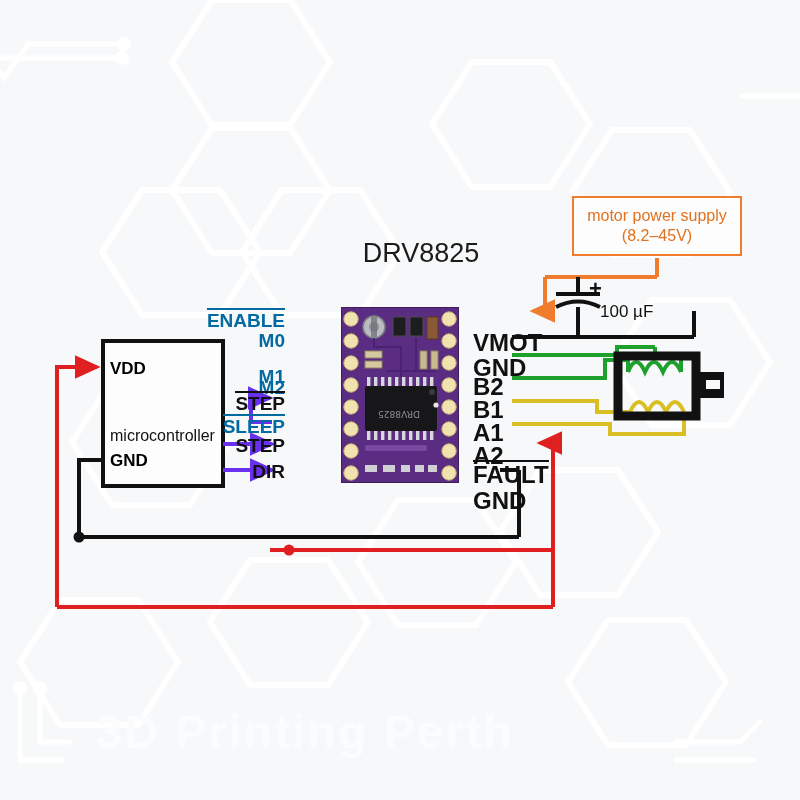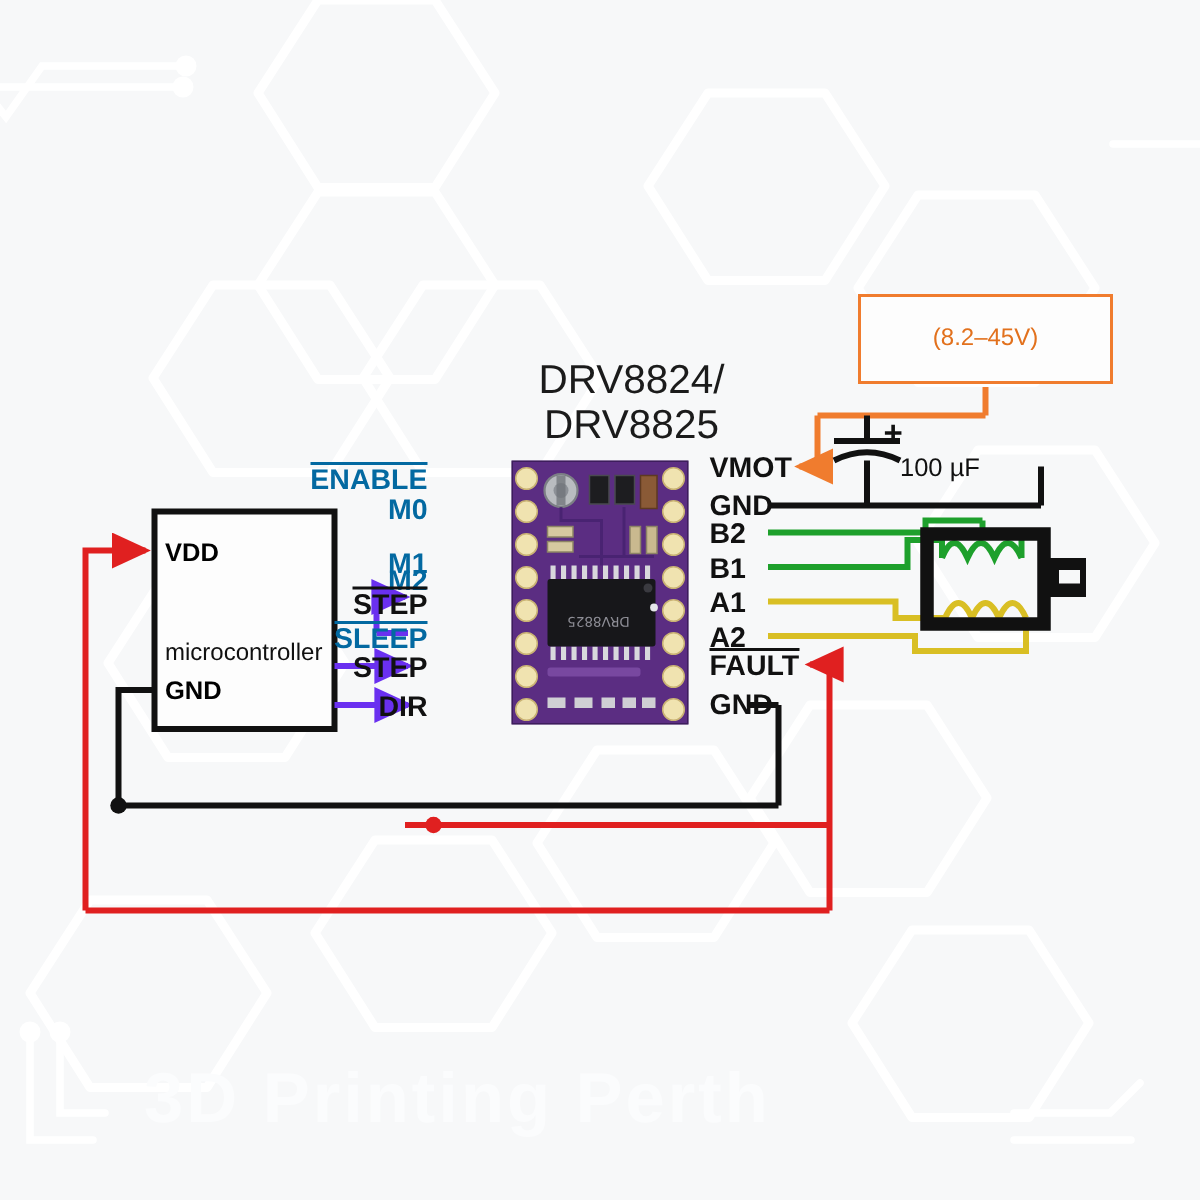--- a/index.html
+++ b/index.html
@@ -15,21 +15,21 @@
 
   .lbl{position:absolute;white-space:nowrap;line-height:1;}
 
   .title{
     left:336px;top:238px;width:170px;text-align:center;
     font-size:27px;font-weight:400;color:#1b1b1b;
   }
   .title div{line-height:1.12;}
 
   .pinL{font-size:19px;font-weight:bold;text-align:right;width:110px;}
-  .pinR{font-size:19px;font-weight:bold;text-align:left;}
+  .pinR{font-size:24px;font-weight:bold;text-align:left;margin-top:28px;}
   .dim{color:#0369a1;}
   .dark{color:#111;}
   .ovl{border-top:2px solid currentColor;padding-top:1px;display:inline-block;}
 
   .boxlbl{font-size:17px;color:#000000;font-weight:bold;}
   .mcu-name{font-size:16px;color:#111;font-weight:400;margin-top:20px;}
 
   .supply{
     position:absolute;box-sizing:border-box;background:#fdfdfd;
     display:flex;flex-direction:column;align-items:center;justify-content:center;
@@ -253,21 +253,20 @@
       <rect x="24" y="158" width="12" height="7"></rect>
       <rect x="42" y="158" width="12" height="7"></rect>
       <rect x="60" y="158" width="9" height="7"></rect>
       <rect x="74" y="158" width="9" height="7"></rect>
       <rect x="87" y="158" width="9" height="7"></rect>
     </g>
     <circle cx="95" cy="98" r="2.6" fill="#e6e6ea"></circle>
   </svg>
 
   <div class="lbl title">
-    <div>DRV8824/</div>
     <div>DRV8825</div>
   </div>
 
   <div class="lbl pinL dim" style="left:175px;top:308px;"><span class="ovl">ENABLE</span></div>
   <div class="lbl pinL dim" style="left:175px;top:331px;"><span>M0</span></div>
   <div class="lbl pinL dim" style="left:175px;top:355px;margin-top:12px;"><span>M1</span></div>
   <div class="lbl pinL dim" style="left:175px;top:378px;"><span>M2</span></div>
   <div class="lbl pinL dark" style="left:175px;top:391px;"><span class="ovl">STEP</span></div>
   <div class="lbl pinL dim" style="left:175px;top:414px;"><span class="ovl">SLEEP</span></div>
   <div class="lbl pinL dark" style="left:175px;top:436px;"><span>STEP</span></div>
@@ -280,20 +279,21 @@
   <div class="lbl pinR dark" style="left:473px;top:393px;"><span>A1</span></div>
   <div class="lbl pinR dark" style="left:473px;top:416px;"><span>A2</span></div>
   <div class="lbl pinR dark" style="left:473px;top:432px;"><span class="ovl">FAULT</span></div>
   <div class="lbl pinR dark" style="left:473px;top:461px;"><span>GND</span></div>
 
   <div class="lbl boxlbl" style="left:110px;top:360px;">VDD</div>
   <div class="lbl mcu-name" style="left:110px;top:408px;">microcontroller</div>
   <div class="lbl boxlbl" style="left:110px;top:452px;">GND</div>
 
   <div class="supply motor">
+    <span>motor power supply</span>
     <span>(8.2–45V)</span>
   </div>
 
   <div class="lbl cap-plus">+</div>
   <div class="lbl cap-val">100 µF</div>
 
   <div class="watermark">3D Printing Perth</div>
 
 </div>
 

